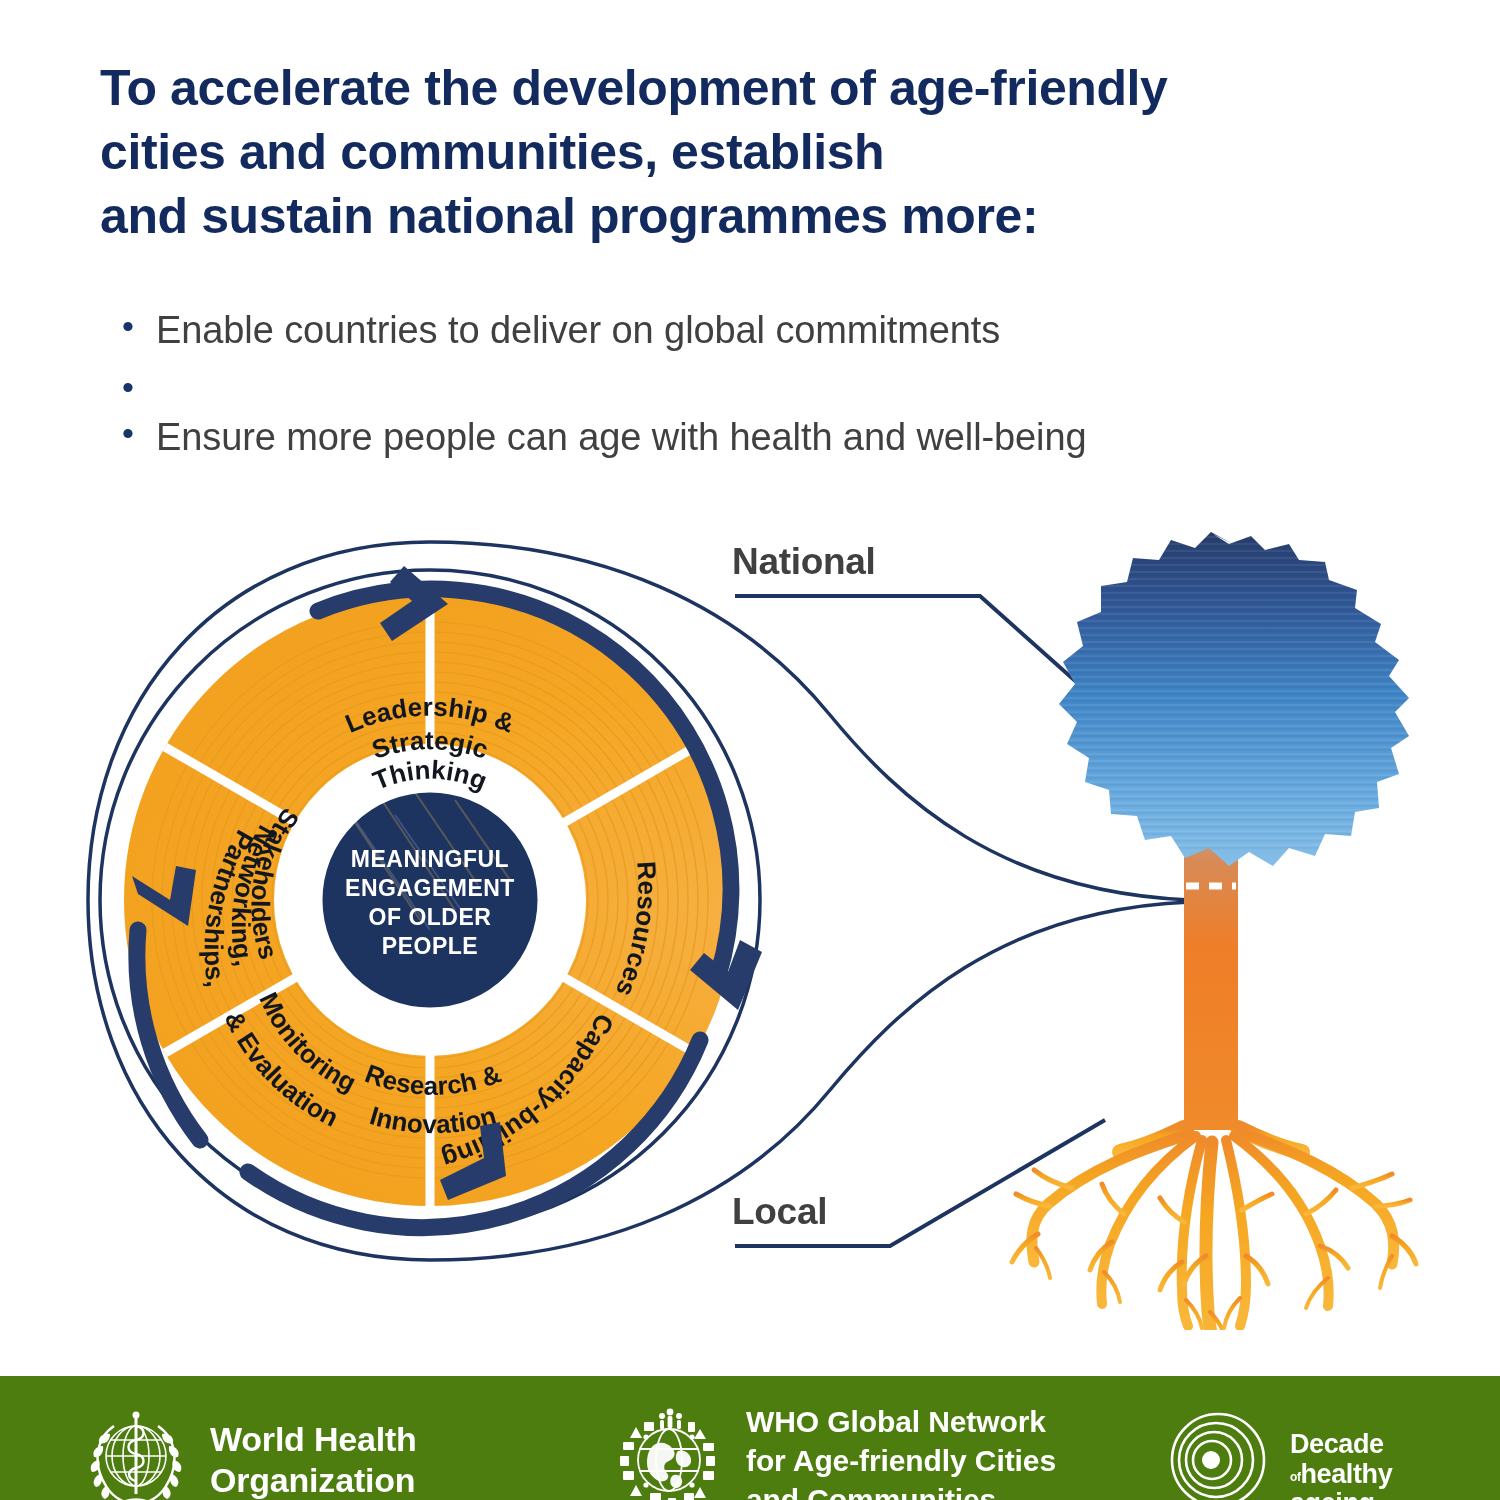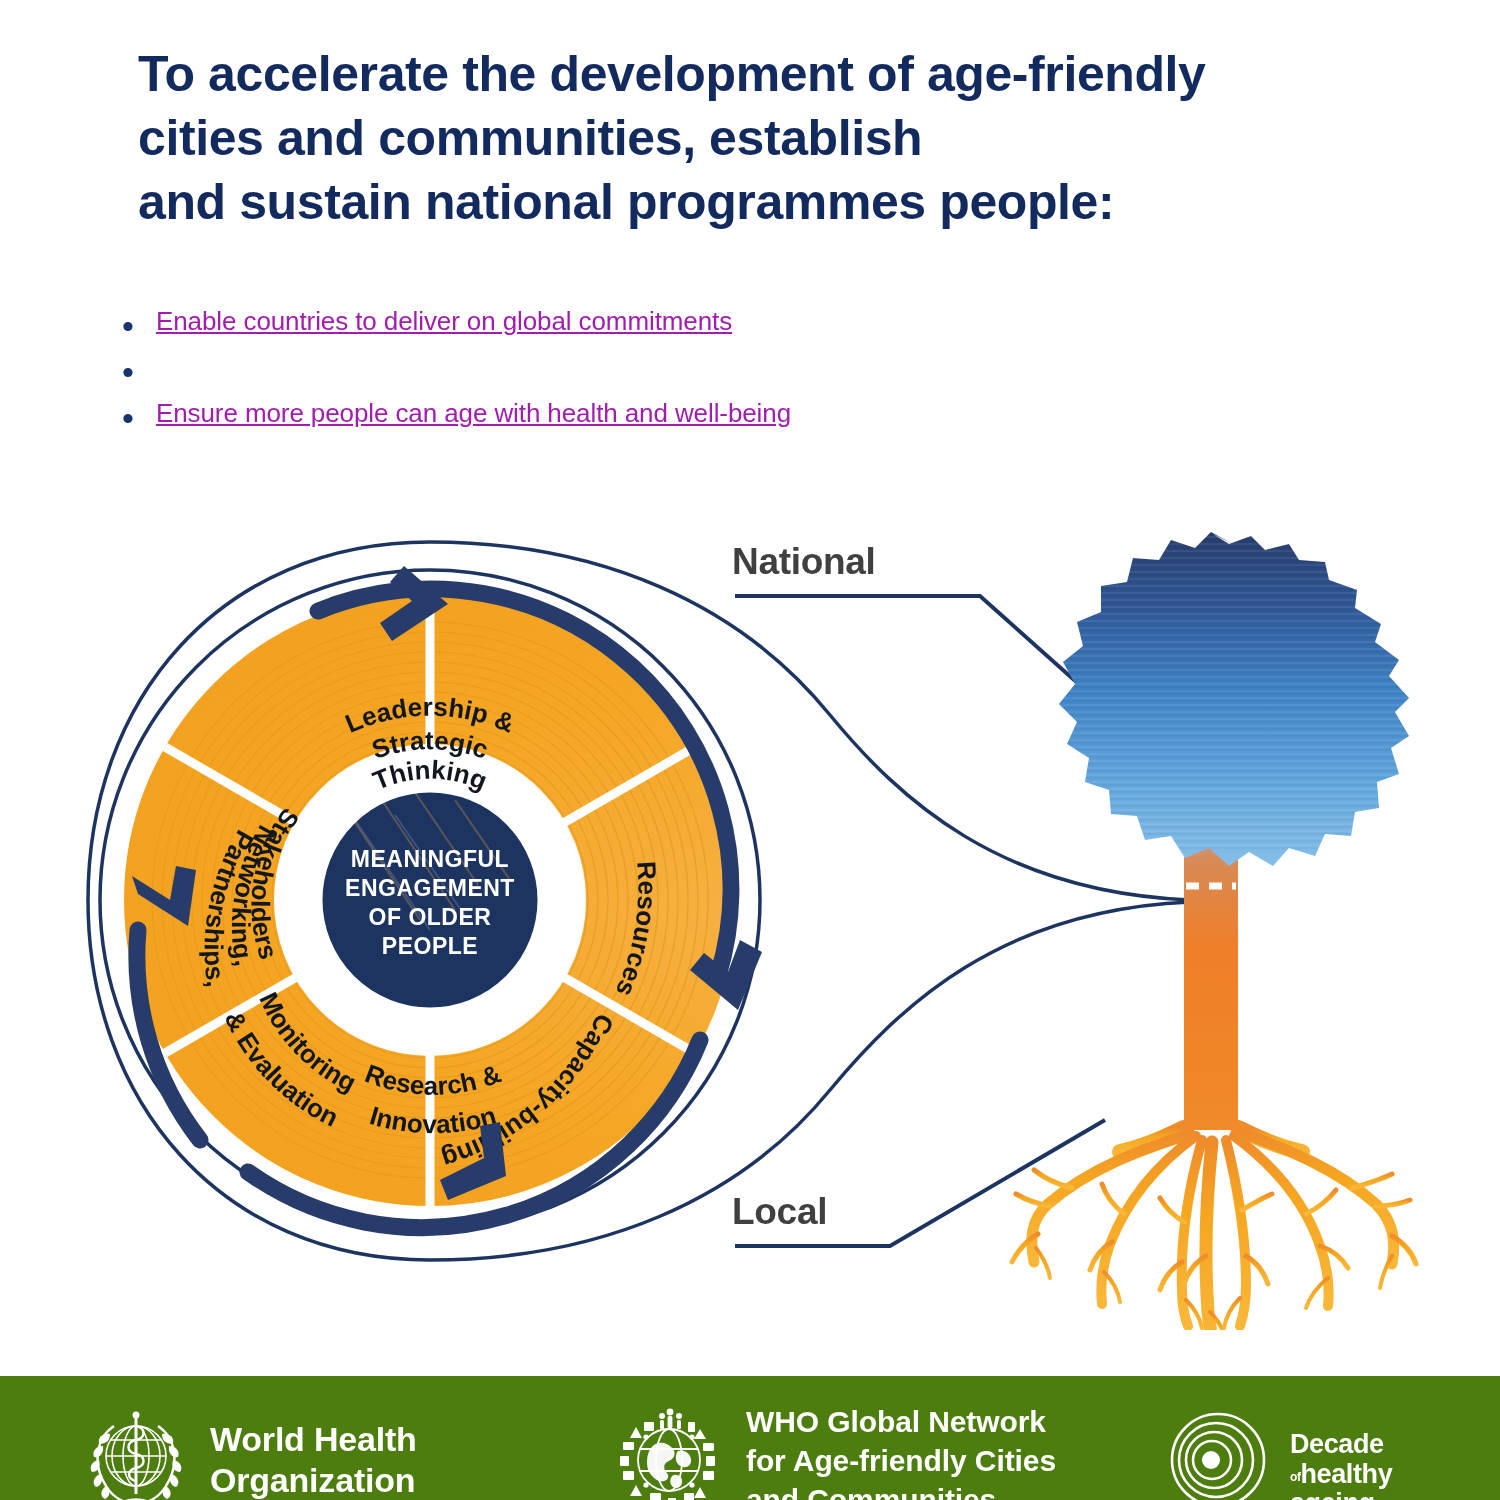--- a/index.html
+++ b/index.html
@@ -12,23 +12,22 @@
     height: 1500px;
     font-family: "Liberation Sans", sans-serif;
     position: relative;
     overflow: hidden;
   }
 
   
   #headline {
     position: absolute;
     left: 100px;
-    top: 42px;
+    top: 56px;
     width: 1340px;
-    margin-left: 38px;
   }
   #headline .hline {
     font-size: 50px;
     font-weight: bold;
     color: #132a5e;
     line-height: 1.28;
     letter-spacing: -0.4px;
     white-space: nowrap;
   }
 
@@ -47,25 +46,24 @@
   .bullet-dot {
     color: #17356b;
     font-size: 34px;
     line-height: 1;
     width: 56px;
     flex: 0 0 56px;
     text-align: center;
     padding-top: 6px;
   }
   .bullet-text {
-    font-size: 26px;
-    color: #a21caf;
+    font-size: 38px;
+    color: #404040;
     line-height: 1.45;
     letter-spacing: -0.1px;
-    text-decoration: underline;
   }
 
   
   #diagram {
     position: absolute;
     left: 0;
     top: 500px;
     width: 1500px;
     height: 830px;
   }
@@ -114,21 +112,21 @@
   #logo-gn  .logo-text { font-size: 30px; font-weight: bold; line-height: 1.3; letter-spacing: -0.1px;}
   #logo-dha .logo-text { font-size: 27px; font-weight: bold; line-height: 1.1; letter-spacing: -0.4px; margin-top: 29px;}
   #logo-dha .sub-of { font-size: 12px; font-weight: bold; vertical-align: 2px;}
 </style>
 </head>
 <body>
 
 <div id="headline">
   <div class="hline">To accelerate the development of age-friendly</div>
   <div class="hline">cities and communities, establish</div>
-  <div class="hline">and sustain national programmes people:</div>
+  <div class="hline">and sustain national programmes more:</div>
 </div>
 
 <div id="bullets">
   <div class="bullet-row">
     <div class="bullet-dot">•</div>
     <div class="bullet-text">Enable countries to deliver on global commitments</div>
   </div>
   <div class="bullet-row">
     <div class="bullet-dot">•</div>
   </div>

